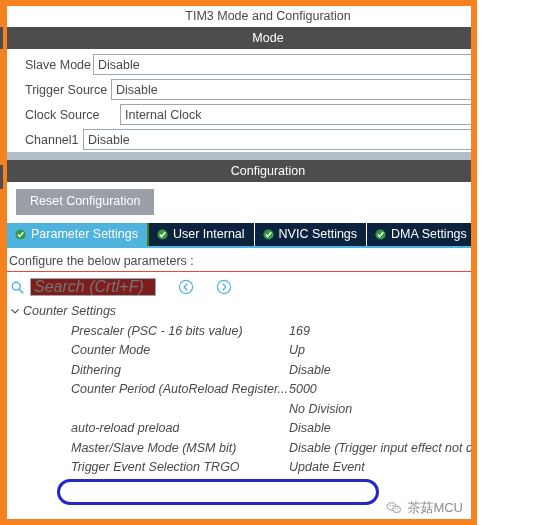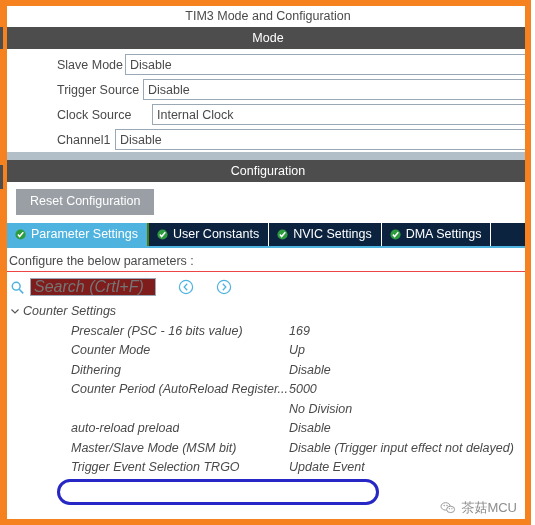--- a/index.html
+++ b/index.html
@@ -5,21 +5,21 @@
   html, body {
     margin: 0;
     padding: 0;
     background: #ffffff;
   }
   body {
     font-family: "Liberation Sans", sans-serif;
   }
   #app {
     position: relative;
-    width: 531px;
+    width: 477px;
     height: 525px;
     overflow: hidden;
     background: #ffffff;
     box-sizing: border-box;
   }
   
   .frame-left {
     position: absolute;
     left: 0; top: 0;
     width: 7px; height: 525px;
@@ -99,21 +99,20 @@
   
   .mode-area {
     background: #ffffff;
     padding-top: 3px;
   }
   .mode-row {
     height: 25px;
     display: flex;
     align-items: center;
     position: relative;
-    padding-left: 32px;
   }
   .mode-label {
     font-size: 12.5px;
     color: #4a4a4a;
     text-align: left;
     padding-left: 18px;
     box-sizing: border-box;
     white-space: nowrap;
   }
   .combo {
@@ -347,21 +346,21 @@
               <circle cx="5.5" cy="5.5" r="5.1" fill="#2e9b3f"></circle>
               <polyline points="2.9,5.6 4.6,7.5 8.3,3.3" fill="none" stroke="#ffffff" stroke-width="1.5"></polyline>
             </svg></span>
           <span>Parameter Settings</span>
         </div>
         <div class="tab">
           <span class="tab-check"><svg viewBox="0 0 11 11" width="11" height="11">
               <circle cx="5.5" cy="5.5" r="5.1" fill="#2e9b3f"></circle>
               <polyline points="2.9,5.6 4.6,7.5 8.3,3.3" fill="none" stroke="#ffffff" stroke-width="1.5"></polyline>
             </svg></span>
-          <span>User Constants</span>
+          <span>User Internal</span>
         </div>
         <div class="tab">
           <span class="tab-check"><svg viewBox="0 0 11 11" width="11" height="11">
               <circle cx="5.5" cy="5.5" r="5.1" fill="#2e9b3f"></circle>
               <polyline points="2.9,5.6 4.6,7.5 8.3,3.3" fill="none" stroke="#ffffff" stroke-width="1.5"></polyline>
             </svg></span>
           <span>NVIC Settings</span>
         </div>
         <div class="tab">
           <span class="tab-check"><svg viewBox="0 0 11 11" width="11" height="11">

